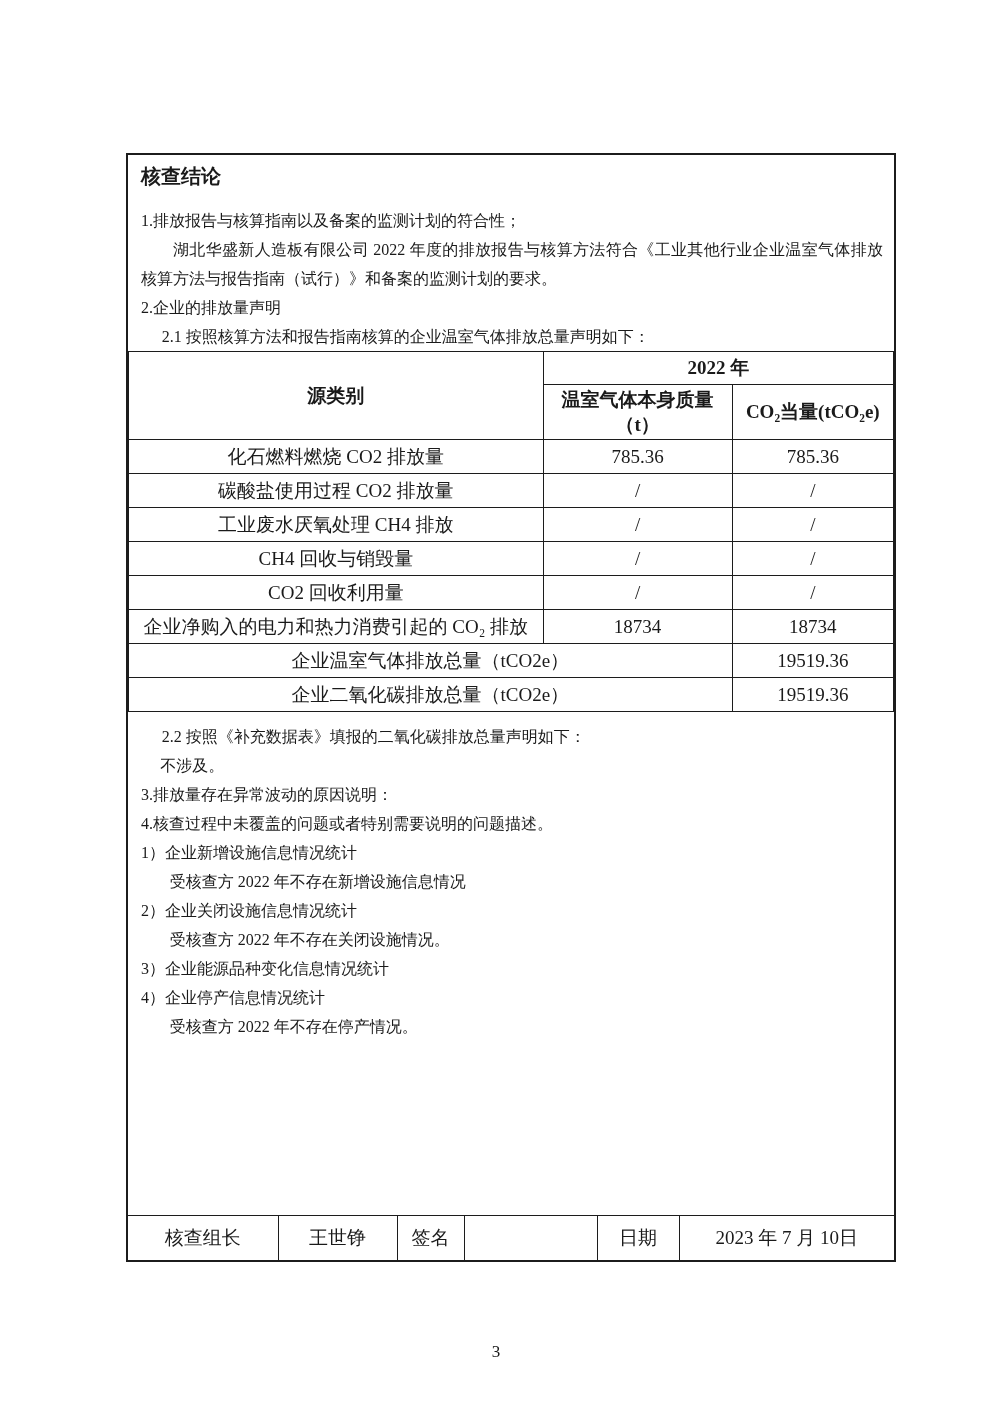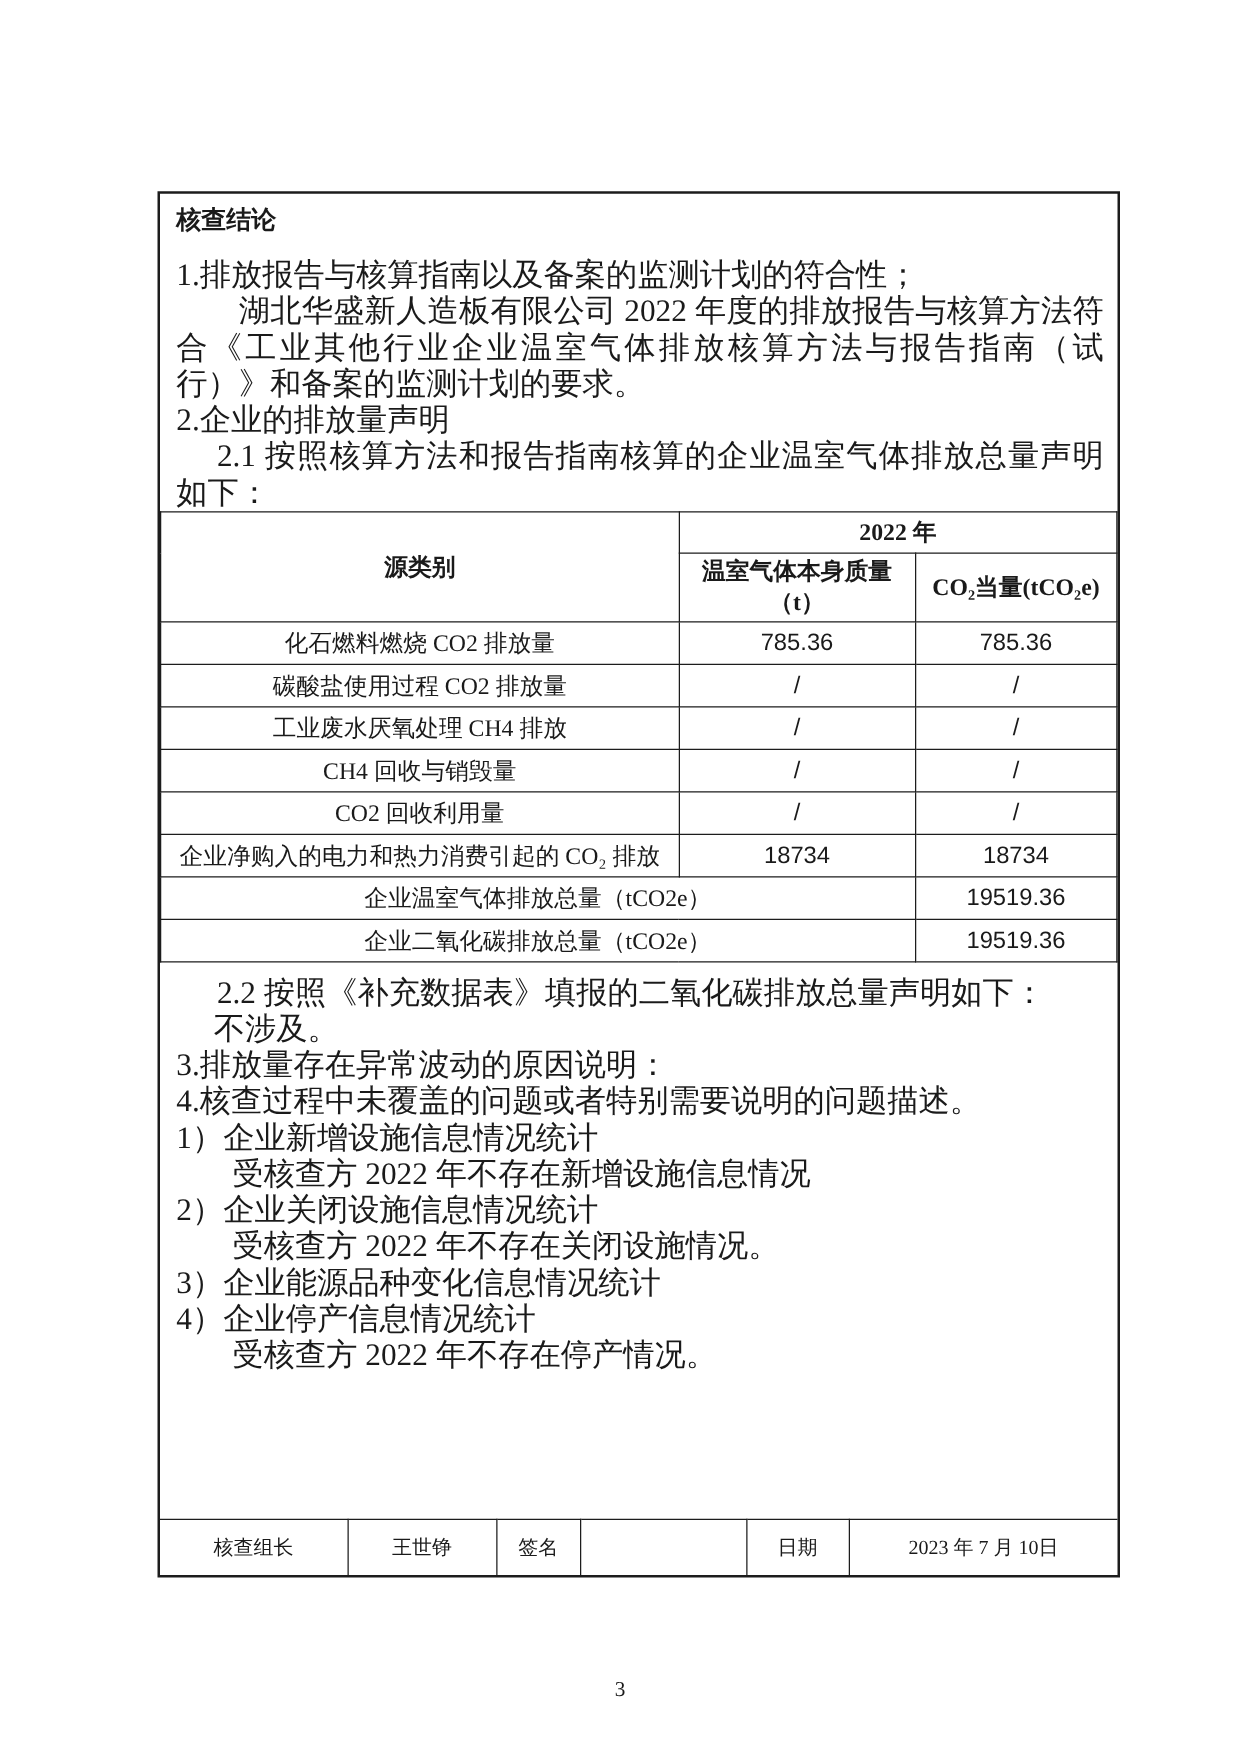--- a/index.html
+++ b/index.html
@@ -7,47 +7,47 @@
     width:992px;height:1403px;position:relative;background:#ffffff;
     font-family:"Liberation Serif","DejaVu Serif",serif;color:#1a1a1a;
   }
   .doc-box{
     position:absolute;left:126px;top:153px;width:770px;height:1109px;
     border:2px solid #1c1c1c;box-sizing:border-box;background:#fff;
   }
   .tblock{padding:6px 11px 0 13px;}
   .tblock2{padding:10px 11px 0 13px;}
   .doc-title{font-size:20px;line-height:30px;font-weight:bold;margin-bottom:15px;}
-  p{margin:0;font-size:25px;line-height:29px;text-align:justify;}
+  p{margin:0;font-size:16px;line-height:29px;text-align:justify;}
   .i07{text-indent:0.7em;}
   .i12{text-indent:1.2em;}
   .i13{text-indent:1.3em;}
   .i18{text-indent:1.8em;}
   .i2{text-indent:2em;}
   .bold{font-weight:bold;}
 
   table.em{border-collapse:collapse;width:100%;table-layout:fixed;}
   table.em td{
     border:1px solid #1c1c1c;text-align:center;vertical-align:middle;
     font-size:19px;padding:0 4px;overflow:hidden;
   }
   table.em tr.hr1 td{height:32px;}
   table.em tr.hr2 td{height:54px;}
   table.em tr.dr td{height:33px;}
   .pre{white-space:pre-line;line-height:25px;}
-  .num{font-size:18px;font-family:Liberation Sans, sans-serif;}
+  .num{font-size:18px;font-family:Liberation Serif, serif;}
   .longlabel{font-size:18px;white-space:nowrap;}
 
   table.sig{
     position:absolute;left:0;bottom:0;width:100%;
     border-collapse:collapse;table-layout:fixed;
   }
   table.sig td{
     border:1px solid #1c1c1c;text-align:center;vertical-align:middle;
-    font-size:16px;height:44px;padding:0 2px;
+    font-size:19px;height:44px;padding:0 2px;
   }
   table.sig tr td:first-child{border-left:none;}
   table.sig tr td:last-child{border-right:none;}
   table.sig td{border-bottom:none;}
 
   .page-num{
     position:absolute;left:0;top:1342px;width:992px;text-align:center;
     font-size:17px;color:#1a1a1a;
   }
 </style>

